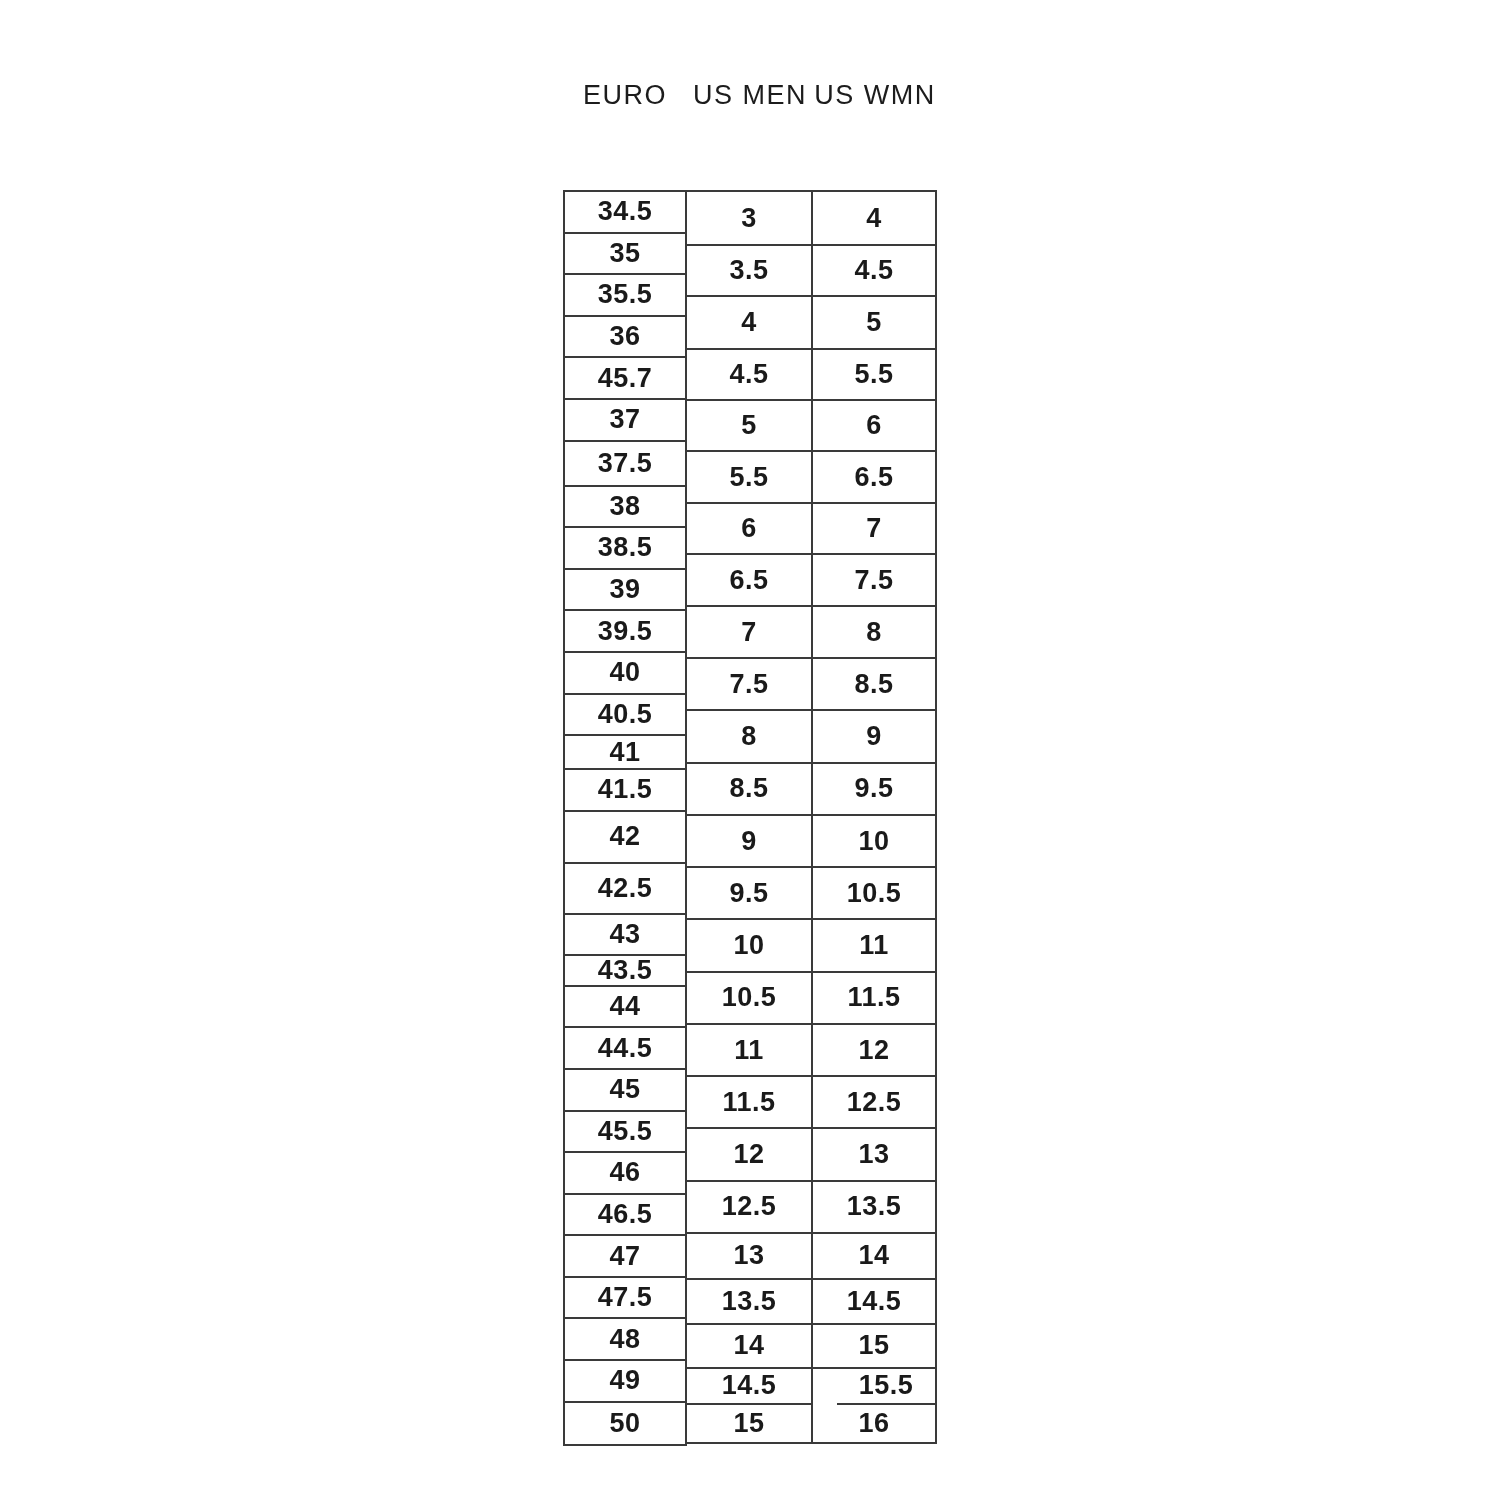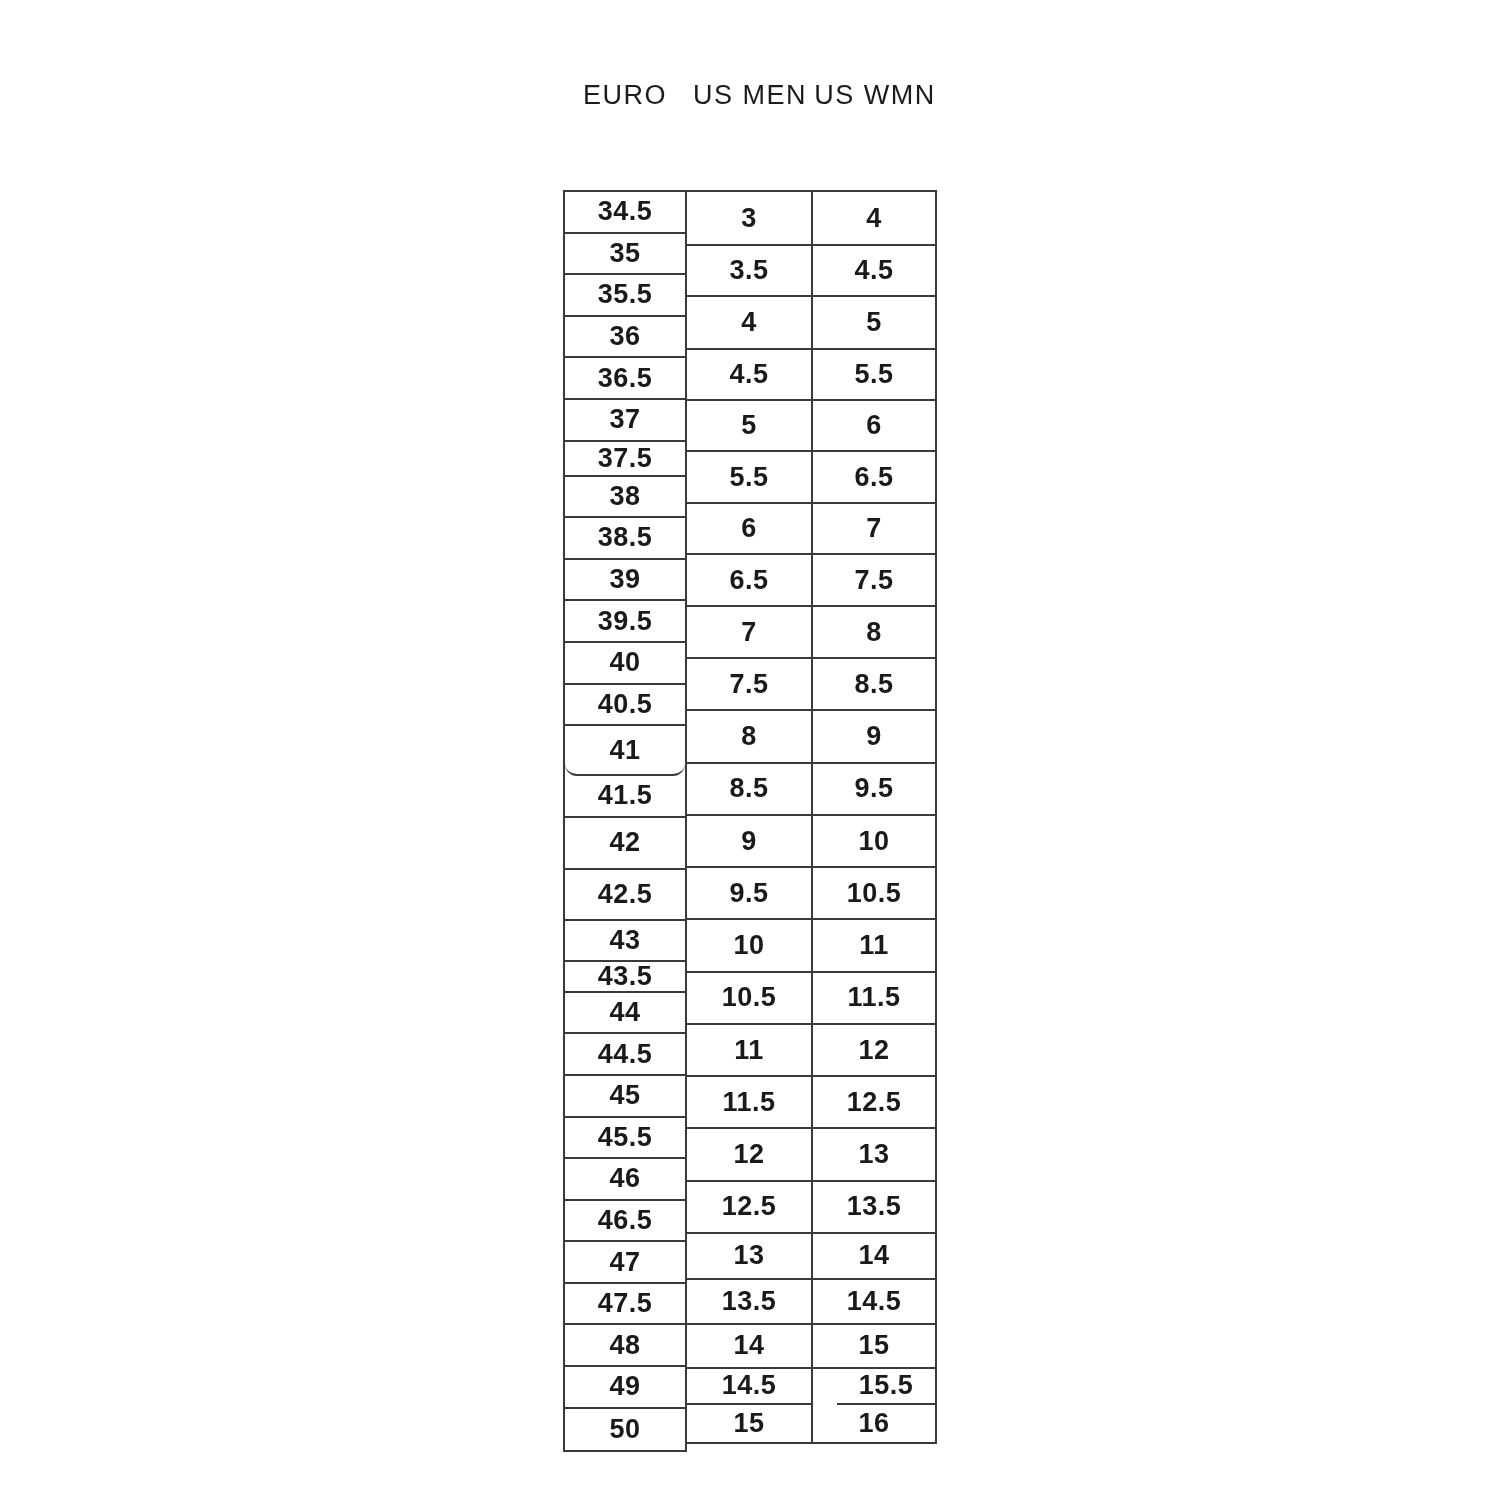--- a/index.html
+++ b/index.html
@@ -82,30 +82,30 @@
     <div class="hdr hdr-men">US MEN</div>
     <div class="hdr hdr-wmn">US WMN</div>
   </div>
 
   <div class="table-area">
     <div class="col col-euro" id="col-euro">
         <div class="cell" style="height: 41.6px;">34.5</div>
         <div class="cell" style="height: 41.6px;">35</div>
         <div class="cell" style="height: 41.6px;">35.5</div>
         <div class="cell" style="height: 41.6px;">36</div>
-        <div class="cell" style="height: 41.6px;">36.5</div>
+        <div class="cell" style="height: 41.6px;">45.7</div>
         <div class="cell" style="height: 41.6px;">37</div>
-        <div class="cell" style="height: 35px;">37.5</div>
+        <div class="cell" style="height: 45px;">37.5</div>
         <div class="cell" style="height: 41.6px;">38</div>
         <div class="cell" style="height: 41.6px;">38.5</div>
         <div class="cell" style="height: 41.6px;">39</div>
         <div class="cell" style="height: 41.6px;">39.5</div>
         <div class="cell" style="height: 41.6px;">40</div>
         <div class="cell" style="height: 41.6px;">40.5</div>
-        <div class="cell" style="height: 50px; border-radius: 12px;">41</div>
+        <div class="cell" style="height: 34px;">41</div>
         <div class="cell" style="height: 41.6px;">41.5</div>
         <div class="cell" style="height: 52px;">42</div>
         <div class="cell" style="height: 51px;">42.5</div>
         <div class="cell" style="height: 41.6px;">43</div>
         <div class="cell" style="height: 31px;">43.5</div>
         <div class="cell" style="height: 41px;">44</div>
         <div class="cell" style="height: 41.6px;">44.5</div>
         <div class="cell" style="height: 41.6px;">45</div>
         <div class="cell" style="height: 41.6px;">45.5</div>
         <div class="cell" style="height: 41.6px;">46</div>

